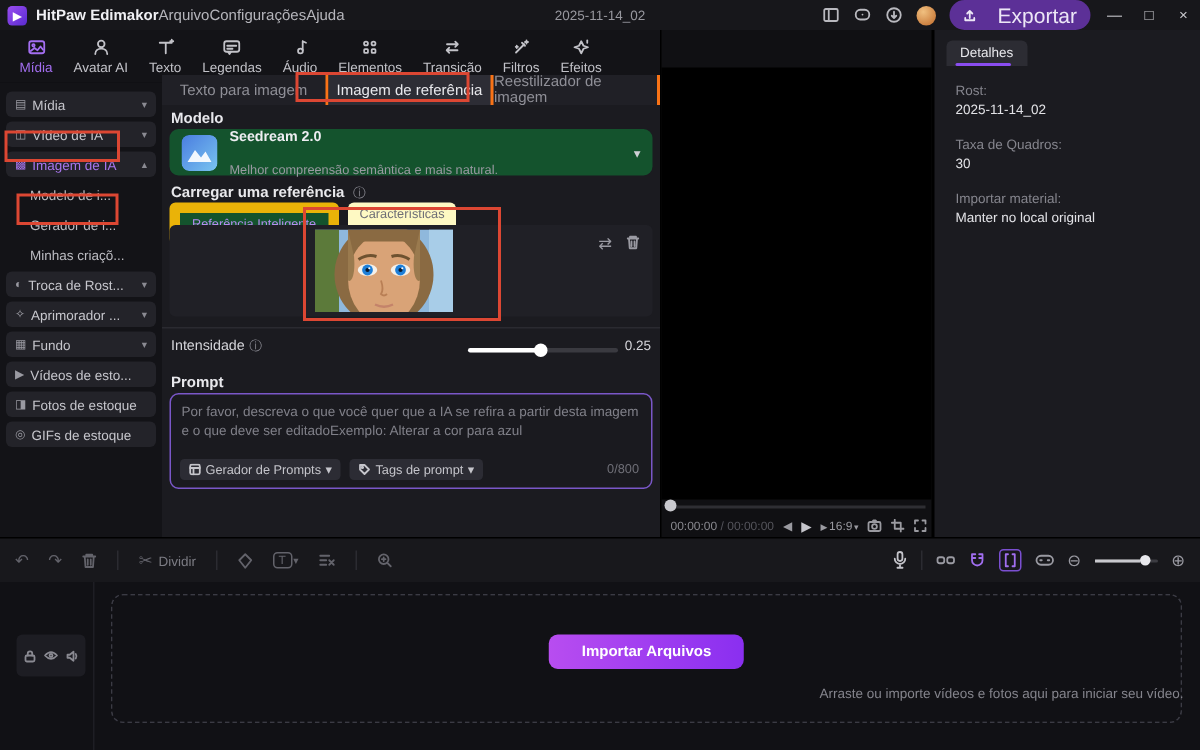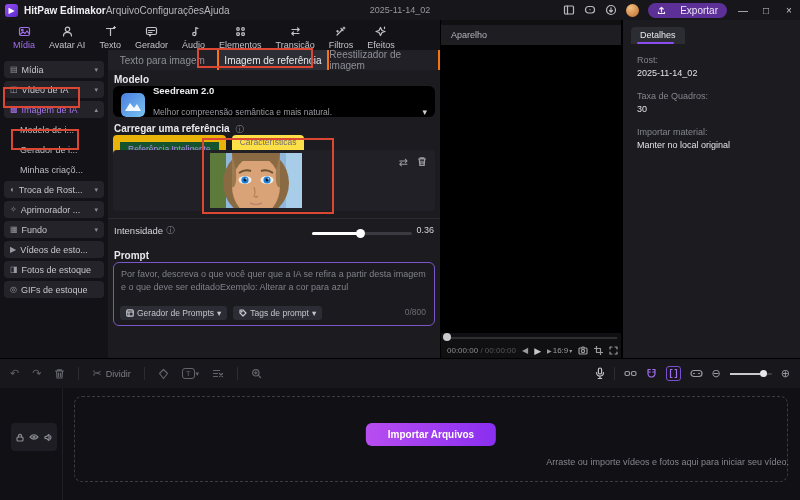--- a/index.html
+++ b/index.html
@@ -13,21 +13,21 @@
   
   .titlebar{left:0;top:0;width:800px;height:20px;background:#17171b;display:flex;align-items:center}
   .logo{width:13px;height:13px;margin:0 6px 0 5px;border-radius:3px;background:linear-gradient(135deg,#9a4df0,#5a2bd0);
         display:flex;align-items:center;justify-content:center;color:#fff;font-size:8px}
   .appname{font-weight:bold;color:#f0f0f4;font-size:10px}
   .tb-menu{color:#b5b5bb}
   .doc-title{position:absolute;left:50%;transform:translateX(-50%);color:#97979e;font-size:9px}
   .tb-right{position:absolute;right:4px;top:0;height:20px;display:flex;align-items:center;gap:9px}
   .tb-ic{color:#b9b9bf}
   .avatar{width:13px;height:13px;border-radius:50%;background:radial-gradient(circle at 35% 30%,#f0c080,#c06a2a)}
-  .export-btn{display:flex;align-items:center;gap:14px;background:#5c3097;color:#ece6f6;font-size:10px;
+  .export-btn{display:flex;align-items:center;gap:14px;background:#5c3097;color:#ece6f6;font-size:14px;
               padding:2px 9px;border-radius:10px}
   .winbtn{color:#c9c9ce;font-size:10px;width:14px;text-align:center}
 
   
   .ribbon{left:0;top:20px;width:440px;height:35px;background:#131317;display:flex;align-items:center;padding-left:6px}
   .rib-item{display:flex;flex-direction:column;align-items:center;justify-content:center;padding:0 7px;color:#c2c2c8}
   .rib-item .lbl{font-size:9px;margin-top:2px}
   .rib-item.active{color:#a36ef0}
 
   
@@ -39,31 +39,31 @@
   .sb-item.active .sb-ic{color:#a775ec}
   .sb-item.sub{background:none;padding-left:16px;color:#bcbcc2}
   .sb-caret{margin-left:auto;font-size:7px;color:#8a8a92}
 
   
   .main{left:108px;top:50px;width:332px;height:308px;background:#1b1b20}
   .m-tabs{position:absolute;left:0;top:0;width:332px;height:20px;background:#202026;display:flex}
   .m-tab{flex:1;display:flex;align-items:center;justify-content:center;color:#8f8f97;font-size:10px;border-right:2px solid #f97316}
   .m-tab.active{background:#2d2d35;color:#e8e8ec}
   .sec-label{position:absolute;left:6px;font-weight:bold;color:#e8e8ec;font-size:10px}
-  .model-card{position:absolute;left:5px;top:36px;width:322px;height:31px;background:#000000;border-radius:6px;
-              display:flex;align-items:flex-end;padding:0 8px}
+  .model-card{position:absolute;left:5px;top:36px;width:322px;height:31px;background:#14532d;border-radius:6px;
+              display:flex;align-items:center;padding:0 8px}
   .model-ic{width:24px;height:24px;border-radius:5px;margin-right:8px;flex:none}
   .model-name{font-weight:bold;color:#eeeef2;font-size:9.5px}
   .model-desc{color:#9a9aa2;font-size:8.5px;margin-top:11px}
   .model-caret{margin-left:auto;color:#cfcfd5;font-size:9px}
   .info-ic{color:#8a8a92;font-weight:normal;font-size:8.5px;margin-left:3px}
   .pills{position:absolute;left:5px;top:85px;display:flex;gap:6px}
   .pill{padding:2px 8px;border-radius:4px;font-size:8.5px}
   .pill.active{border:7px solid #eab308;color:#b58cf0;background:#14532d}
-  .pill.dim{background:#fde047;color:#6e6e76}
+  .pill.dim{background:#fef9c3;color:#6e6e76}
   .upload-panel{position:absolute;left:5px;top:100px;width:322px;height:61px;background:#202026;border-radius:4px}
   .ref-img{position:absolute;left:97px;top:3px;width:92px;height:55px;overflow:hidden}
   .panel-icons{position:absolute;right:8px;top:6px;display:flex;gap:9px;color:#9a9aa2}
   .m-divider{position:absolute;left:0;top:168px;width:332px;height:1px;background:#2a2a30}
   .intens-row{position:absolute;left:6px;top:175px;width:320px;height:16px;display:flex;align-items:flex-start}
   .intens-label{color:#d5d5da;font-size:9.5px}
   .slider{position:absolute;left:198px;top:7px;width:100px;height:3px;border-radius:2px;background:#3a3a40}
   .slider .fill{position:absolute;left:0;top:0;height:3px;width:48%;background:#fff;border-radius:2px}
   .slider .handle{position:absolute;left:48%;top:-3px;width:9px;height:9px;border-radius:50%;background:#fff;transform:translateX(-4px)}
   .intens-val{position:absolute;right:0;color:#d5d5da;font-size:9px}
@@ -205,21 +205,21 @@
         </span>
       <span class="lbl">Texto</span>
     </div>
     <div class="rib-item">
       <span class="ic">
           <svg width="13" height="13" viewBox="0 0 13 13">
             <rect x="1.5" y="2.5" width="10" height="7" rx="1.5"></rect>
             <path d="M3.5 5.5h6M3.5 7.5h3.5M4 9.5l1 1.5 1-1.5"></path>
           </svg>
         </span>
-      <span class="lbl">Gerador</span>
+      <span class="lbl">Legendas</span>
     </div>
     <div class="rib-item">
       <span class="ic">
           <svg width="13" height="13" viewBox="0 0 13 13">
             <path d="M8.8 2.5v6M8.8 2.5l2.2 1"></path>
             <circle cx="7.3" cy="9" r="1.6"></circle>
           </svg>
         </span>
       <span class="lbl">Áudio</span>
     </div>
@@ -388,21 +388,21 @@
 
     <div class="m-divider"></div>
 
     <div class="intens-row">
       <span class="intens-label">Intensidade</span>
       <span class="info-ic">ⓘ</span>
       <div class="slider">
         <div class="fill"></div>
         <div class="handle"></div>
       </div>
-      <span class="intens-val">0.36</span>
+      <span class="intens-val">0.25</span>
     </div>
 
     <div class="sec-label" style="top:200px">Prompt</div>
 
     <div class="prompt-box">
       <div class="prompt-ph">Por favor, descreva o que você quer que a IA se refira a partir desta imagem e o que deve ser editadoExemplo: Alterar a cor para azul</div>
       <div class="prompt-btns">
         <div class="p-btn">
           <span class="ic">
             <svg width="8" height="8" viewBox="0 0 8 8">
@@ -423,23 +423,20 @@
           <span>Tags de prompt</span>
           <span>▾</span>
         </div>
       </div>
       <div class="char-count">0/800</div>
     </div>
 
   </div>
 
   <div class="preview abs">
-    <div class="pv-header">
-      <span>Aparelho</span>
-    </div>
     <div class="pv-video"></div>
     <div class="pv-scrub"></div>
     <div class="pv-knob"></div>
     <div class="pv-ctrl">
       <span class="pv-time"><span>00:00:00</span> <span class="dim">/</span> <span class="dim">00:00:00</span></span>
       <div class="pv-icons">
         <span>◀</span>
         <span style="font-size:9px;color:#c5c5cb">▶</span>
         <span class="ratio">
           <span style="font-size:6px">▶</span>

